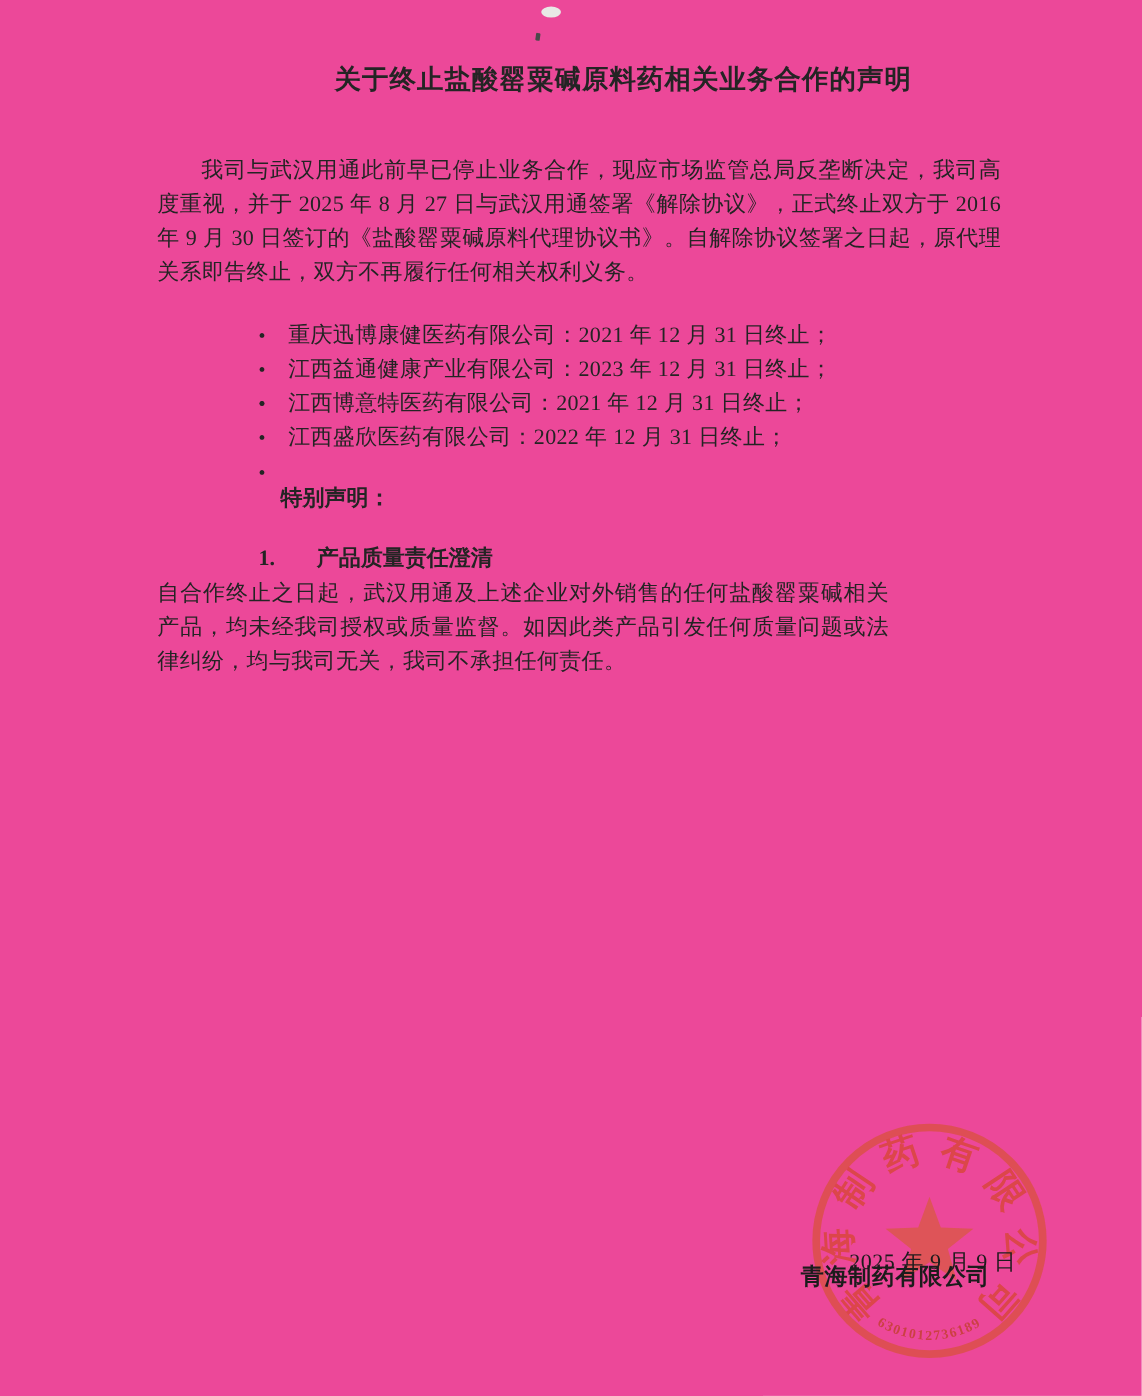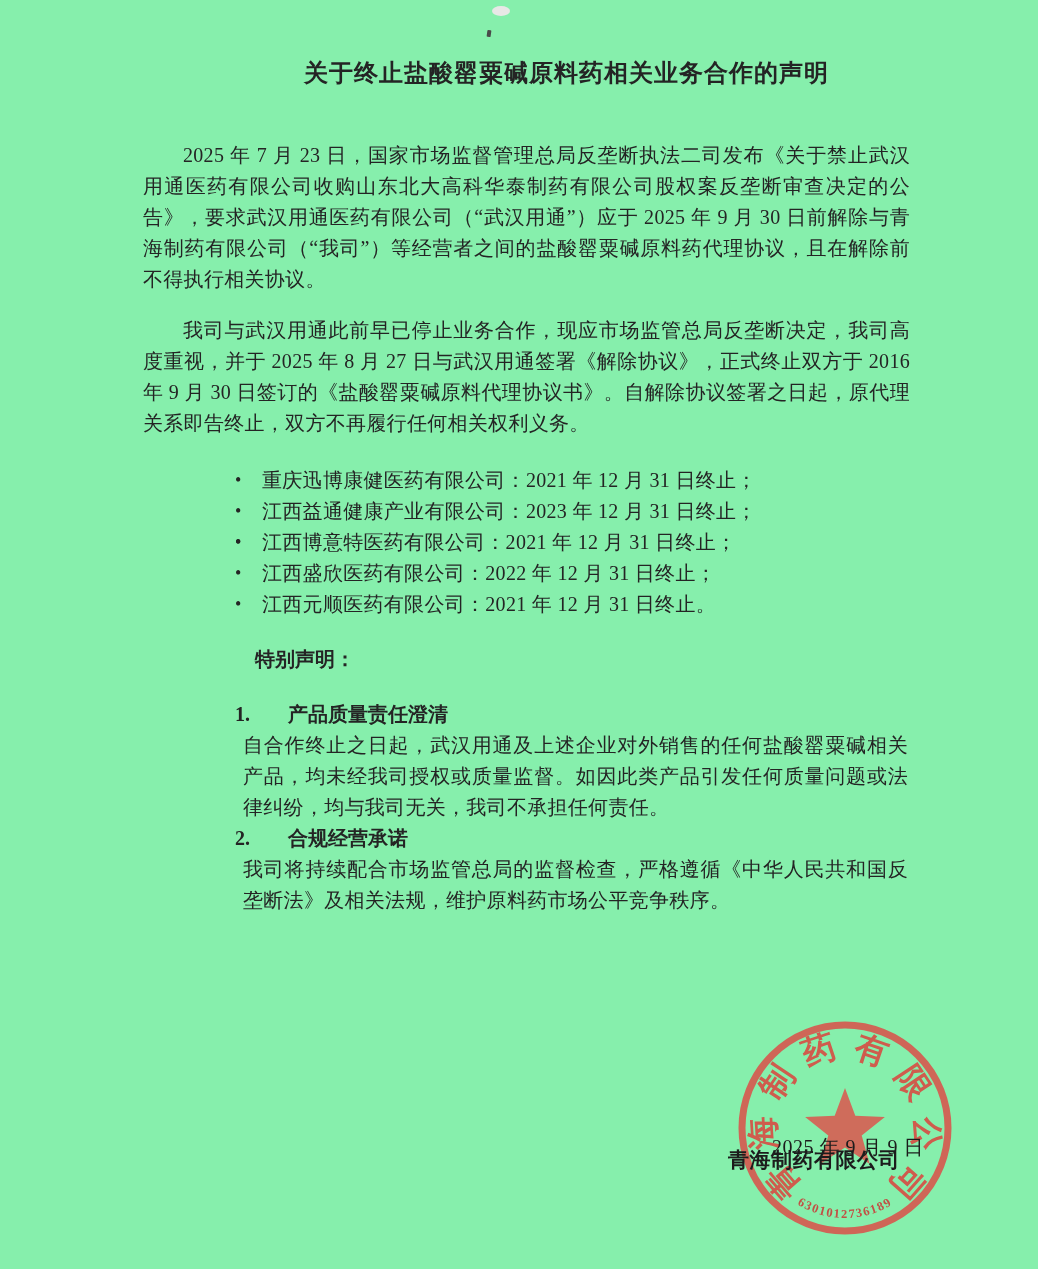--- a/index.html
+++ b/index.html
@@ -1,20 +1,20 @@
 <!DOCTYPE html>
 <html><head>
 <meta charset="utf-8">
 <style>
   * { margin:0; padding:0; box-sizing:border-box; }
   html,body { background:#ffffff; }
   .page {
     position:relative;
     width:1038px; height:1269px;
-    background:#86efac;
+    background:#ec4899;
     font-family:"Liberation Serif","DejaVu Serif",serif;
     color:#242424;
     overflow:hidden;
   }
   .content {
     position:absolute; left:143px; top:0; width:767px; padding-top:58px;
   }
   h1.doc-title {
     font-size:24px; font-weight:bold; line-height:30px;
     text-align:center; position:relative; left:40px;
@@ -36,21 +36,21 @@
     position:absolute; left:0; top:0; font-size:18px;
   }
   .special-heading {
     margin-top:24px; margin-left:112px;
     font-size:20px; font-weight:bold; line-height:31px;
   }
   .numbered-section.first { margin-top:24px; }
   .sec-head { font-size:20px; font-weight:bold; line-height:31px; }
   .sec-num { display:inline-block; margin-left:92px; width:53px; }
   .sec-body {
-    margin-left:100px; width:665px;
+    width:665px;
     font-size:20px; line-height:31px; letter-spacing:0.3px;
     text-align:justify;
   }
   .signature { position:absolute; z-index:3; color:#1c1c1c; }
   .sig-company {
     position:absolute; left:728px; top:1098px;
     font-size:21px; font-weight:bold; letter-spacing:0.5px; white-space:nowrap;margin-top:48px;
   }
   .sig-date {
     position:absolute; left:772px; top:1134px;
@@ -72,47 +72,40 @@
 
 <div class="page">
 
   <div class="smudge"></div>
   <div class="speck"></div>
 
   <div class="content">
 
     <h1 class="doc-title">关于终止盐酸罂粟碱原料药相关业务合作的声明</h1>
 
-    <p class="para">2025 年 7 月 23 日，国家市场监督管理总局反垄断执法二司发布《关于禁止武汉用通医药有限公司收购山东北大高科华泰制药有限公司股权案反垄断审查决定的公告》，要求武汉用通医药有限公司（“武汉用通”）应于 2025 年 9 月 30 日前解除与青海制药有限公司（“我司”）等经营者之间的盐酸罂粟碱原料药代理协议，且在解除前不得执行相关协议。</p>
     <p class="para">我司与武汉用通此前早已停止业务合作，现应市场监管总局反垄断决定，我司高度重视，并于 2025 年 8 月 27 日与武汉用通签署《解除协议》，正式终止双方于 2016 年 9 月 30 日签订的《盐酸罂粟碱原料代理协议书》。自解除协议签署之日起，原代理关系即告终止，双方不再履行任何相关权利义务。</p>
 
     <ul class="bullets">
       <li><span class="bullet-dot">•</span><span>重庆迅博康健医药有限公司：2021 年 12 月 31 日终止；</span></li>
       <li><span class="bullet-dot">•</span><span>江西益通健康产业有限公司：2023 年 12 月 31 日终止；</span></li>
       <li><span class="bullet-dot">•</span></li>
       <li><span class="bullet-dot">•</span><span>江西博意特医药有限公司：2021 年 12 月 31 日终止；</span></li>
       <li><span class="bullet-dot">•</span><span>江西盛欣医药有限公司：2022 年 12 月 31 日终止；</span></li>
-      <li><span class="bullet-dot">•</span><span>江西元顺医药有限公司：2021 年 12 月 31 日终止。</span></li>
+      <li><span class="bullet-dot">•</span></li>
     </ul>
 
     <div class="special-heading">特别声明：</div>
 
     <div class="numbered-section first">
       <div class="sec-head">
         <span class="sec-num">1.</span><span>产品质量责任澄清</span>
       </div>
       <div class="sec-body">自合作终止之日起，武汉用通及上述企业对外销售的任何盐酸罂粟碱相关产品，均未经我司授权或质量监督。如因此类产品引发任何质量问题或法律纠纷，均与我司无关，我司不承担任何责任。</div>
     </div>
 
-    <div class="numbered-section">
-      <div class="sec-head">
-        <span class="sec-num">2.</span><span>合规经营承诺</span>
-      </div>
-      <div class="sec-body">我司将持续配合市场监管总局的监督检查，严格遵循《中华人民共和国反垄断法》及相关法规，维护原料药市场公平竞争秩序。</div>
-    </div>
 
   </div>
 
   <svg class="seal" viewBox="0 0 224 224" width="224" height="224" xmlns="http://www.w3.org/2000/svg">
     <circle cx="112" cy="112" r="103" fill="none" stroke="#dc5049" stroke-width="7" opacity="0.9"></circle>
     <g fill="#d9473f" font-size="33" font-weight="bold" text-anchor="middle" dominant-baseline="central" opacity="0.92">
       <text transform="translate(50.1,165.8) rotate(229)">青</text>
       <text transform="translate(30.2,117.0) rotate(266.5)">海</text>
       <text transform="translate(44.0,66.2) rotate(304)">制</text>
       <text transform="translate(86.0,34.2) rotate(341.5)">药</text>

